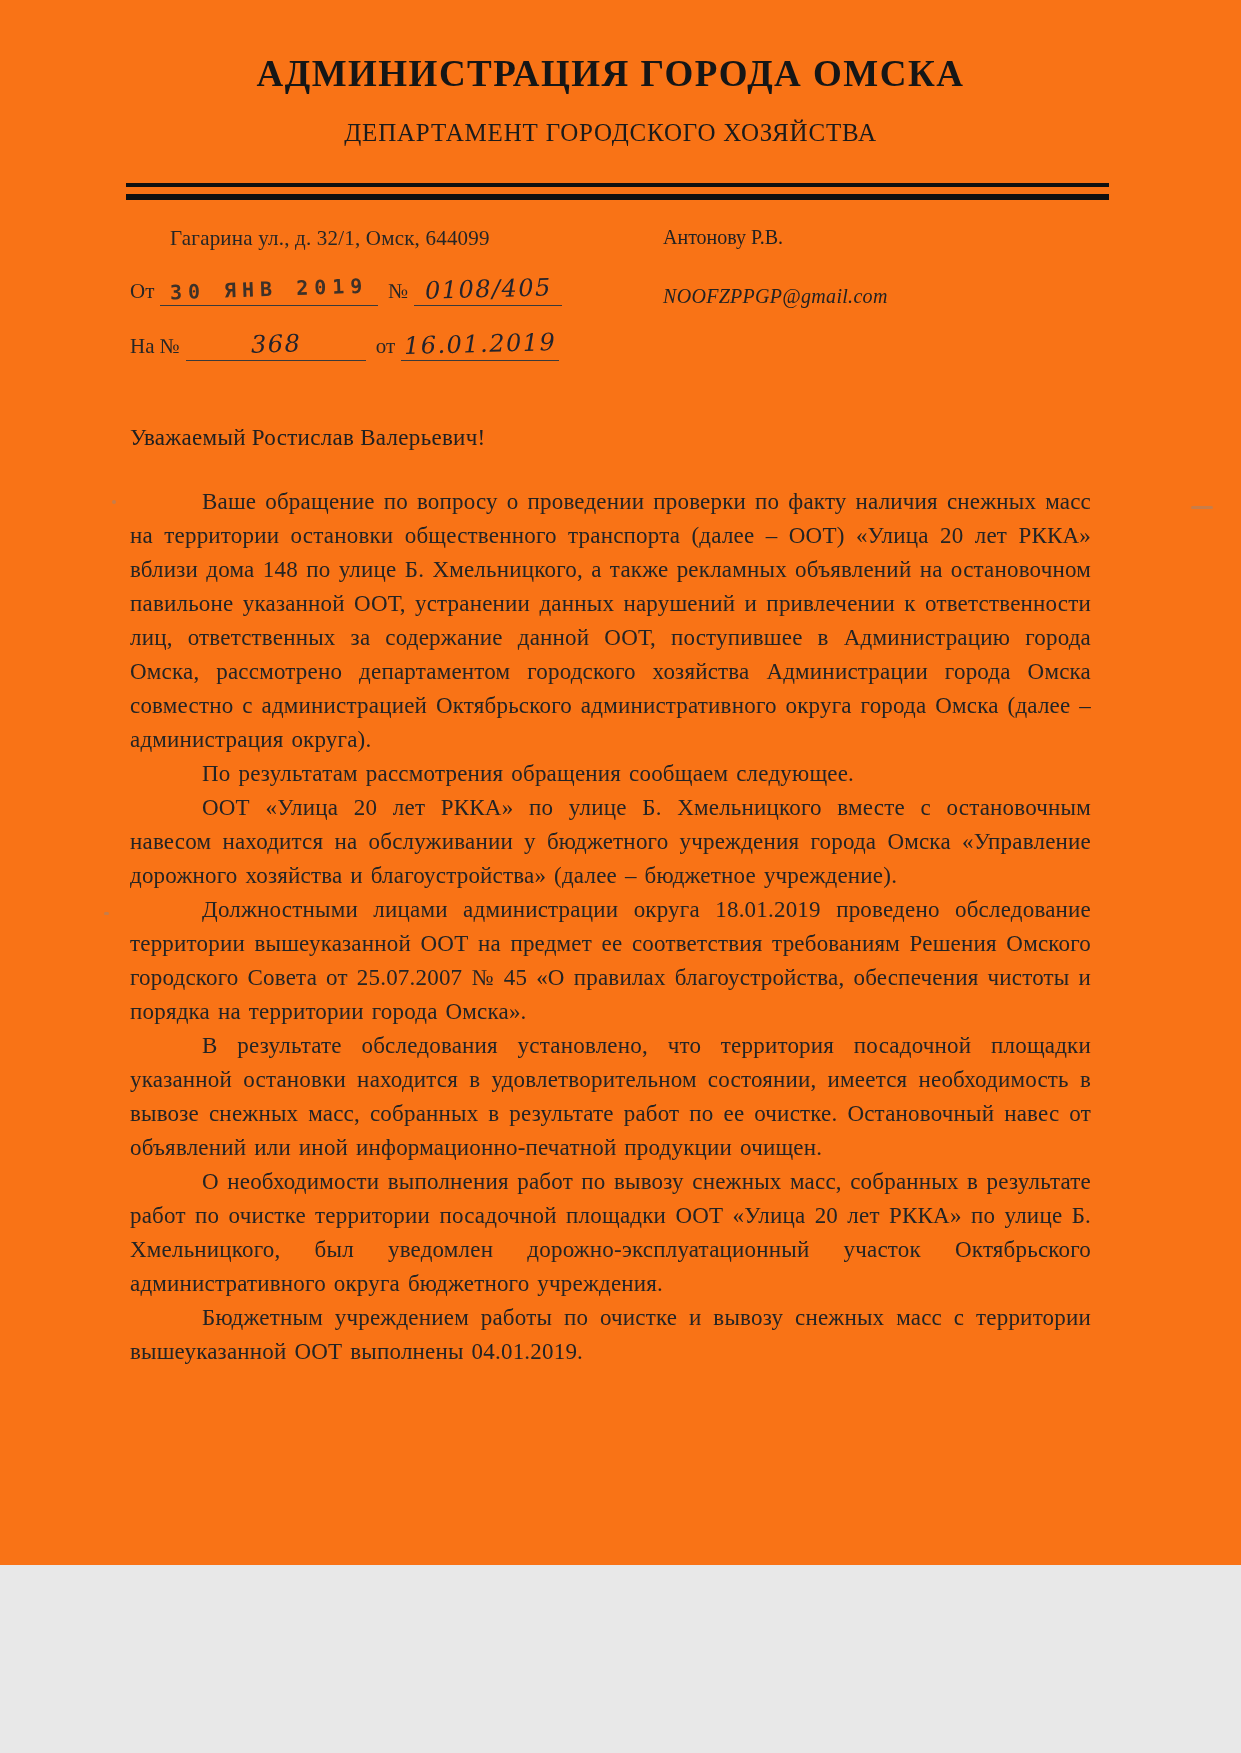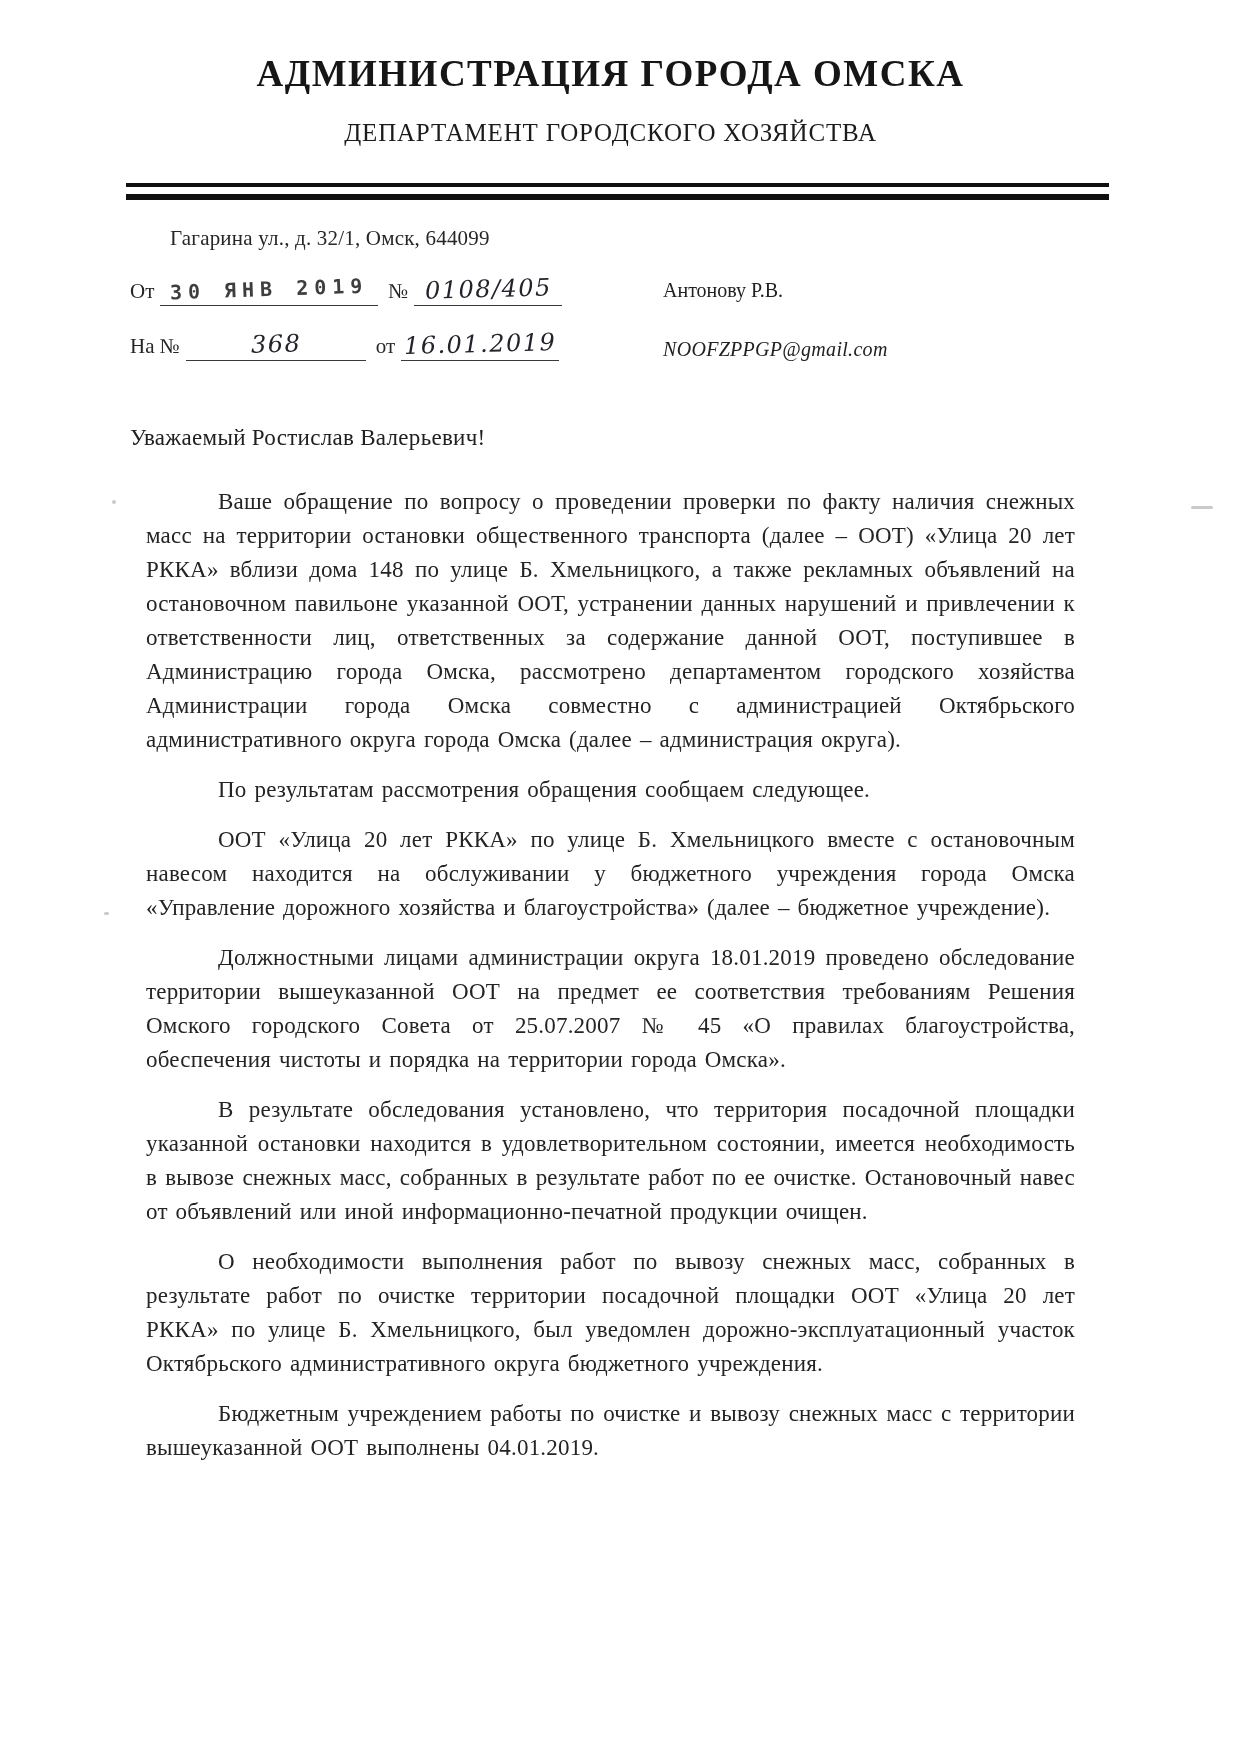--- a/index.html
+++ b/index.html
@@ -3,23 +3,23 @@
 <meta charset="utf-8">
 <style>
   html, body {
     margin: 0;
     padding: 0;
     background: #e8e8e8;
   }
   .page {
     position: relative;
     width: 1241px;
-    height: 1753px;
+    height: 1565px;
     margin: 0 auto;
-    background: #ffffff;
+    background: #f97316;
     box-sizing: border-box;
     padding: 52px 150px 40px 130px;
     overflow: hidden;
     font-family: "Liberation Serif", serif;
     color: #1e1e1e;
   }
   
   .org-title {
     margin: 0;
     text-align: center;
@@ -41,21 +41,20 @@
     margin-left: -4px;
     margin-right: -18px;
     height: 7px;
     border-top: 4px solid #101010;
     border-bottom: 6px solid #101010;
   }
   
   .ref-row {
     display: flex;
     margin-top: 26px;
-    align-items: flex-end;
   }
   .ref-left {
     width: 505px;
     flex: 0 0 505px;
     font-size: 21px;
     color: #262626;
   }
   .sender-address {
     padding-left: 40px;
     letter-spacing: 0.2px;
@@ -123,21 +122,21 @@
   .letter-body {
     margin-top: 34px;
     font-size: 23px;
     line-height: 34px;
     text-align: justify;
     color: #242424;
     letter-spacing: 0.2px;
     word-spacing: 2px;
   }
   .letter-body p {
-    margin: 16px;
+    margin: 0;
     text-indent: 72px;
   }
   
   .artifact {
     position: absolute;
     background: #8a8a8a;
     opacity: 0.45;
     border-radius: 2px;
   }
   .artifact.a1 { right: 28px; top: 506px; width: 22px; height: 3px; }

